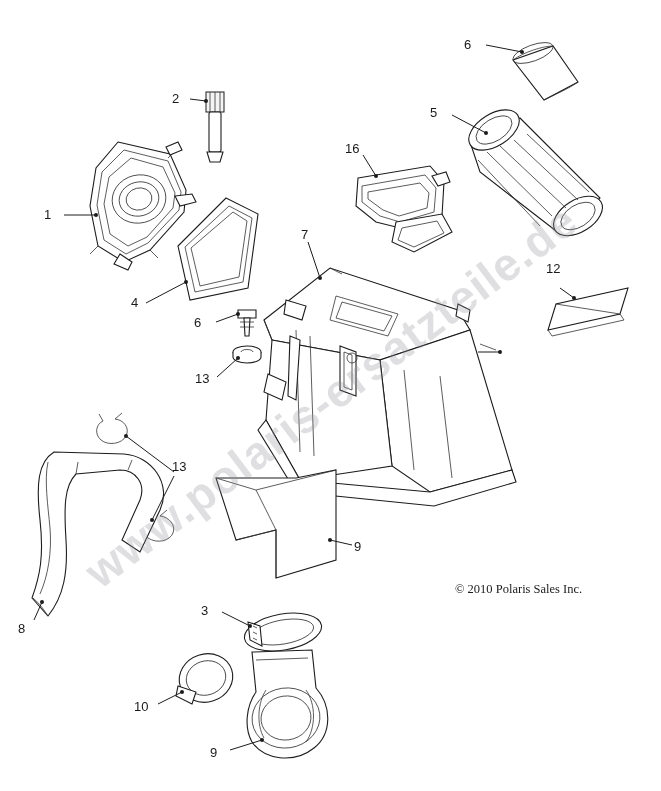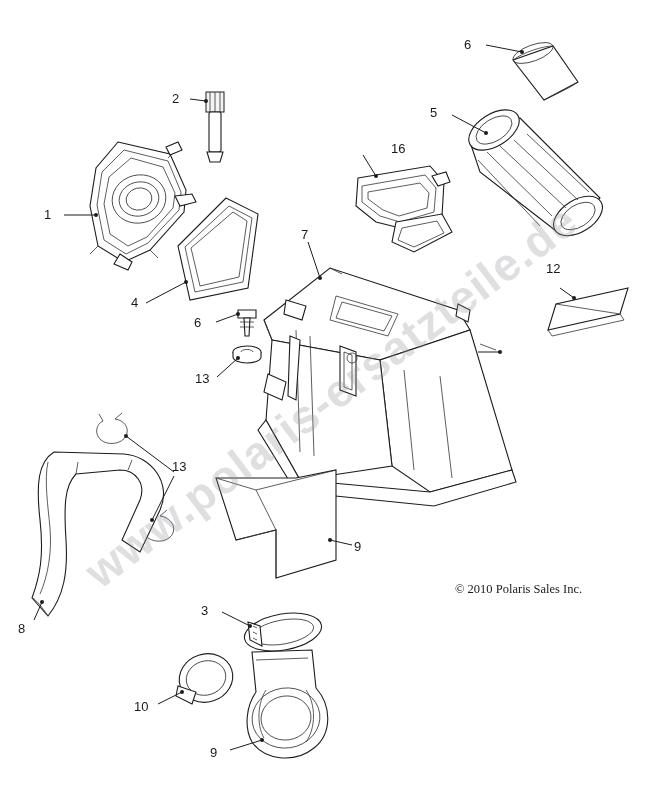--- a/index.html
+++ b/index.html
@@ -261,17 +261,17 @@
   <div class="callout" style="left:464px; top:38px;">6</div>
   <div class="callout" style="left:301px; top:228px;">7</div>
   <div class="callout" style="left:18px; top:622px;">8</div>
   <div class="callout" style="left:210px; top:746px;">9</div>
   <div class="callout" style="left:134px; top:700px;text-align:right;">10</div>
   <div class="callout" style="left:194px; top:316px;">6</div>
   <div class="callout" style="left:546px; top:262px;">12</div>
   <div class="callout" style="left:172px; top:460px;">13</div>
   <div class="callout" style="left:195px; top:372px;">13</div>
   <div class="callout" style="left:354px; top:540px;">9</div>
-  <div class="callout" style="left:345px; top:142px;margin-left:46px;">16</div>
+  <div class="callout" style="left:345px; top:142px;">16</div>
 
   <div class="copyright" style="left:455px; top:582px;font-family:Liberation Serif, serif;">© 2010 Polaris Sales Inc.</div>
 
 </div>
 
 </body></html>

